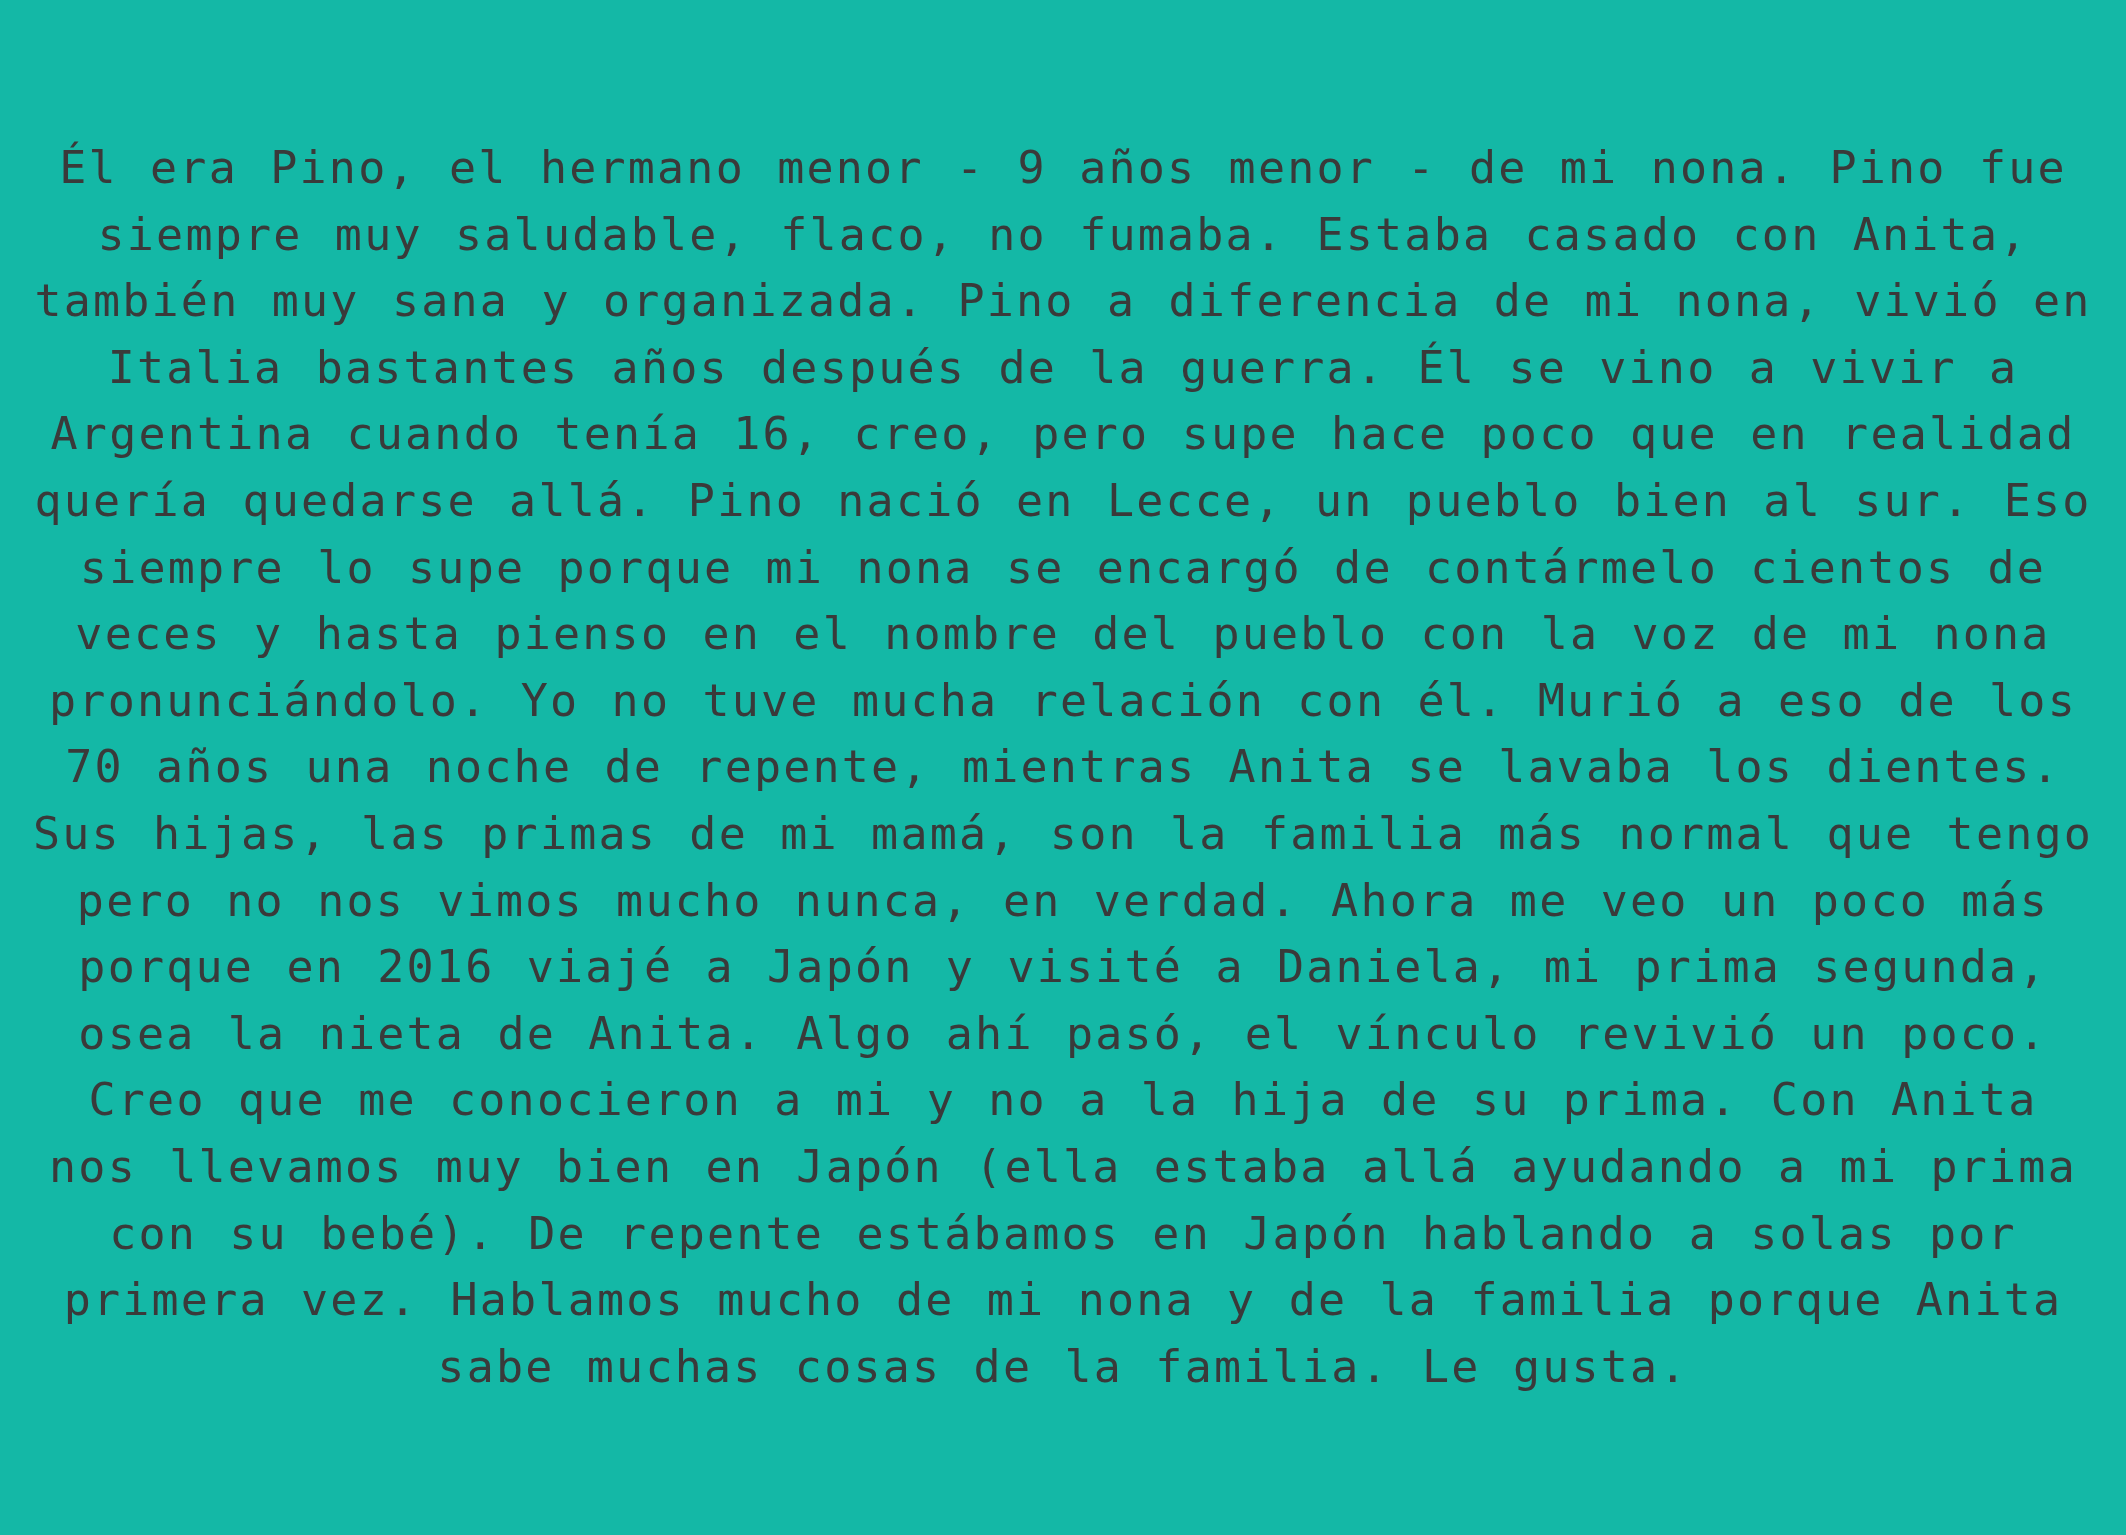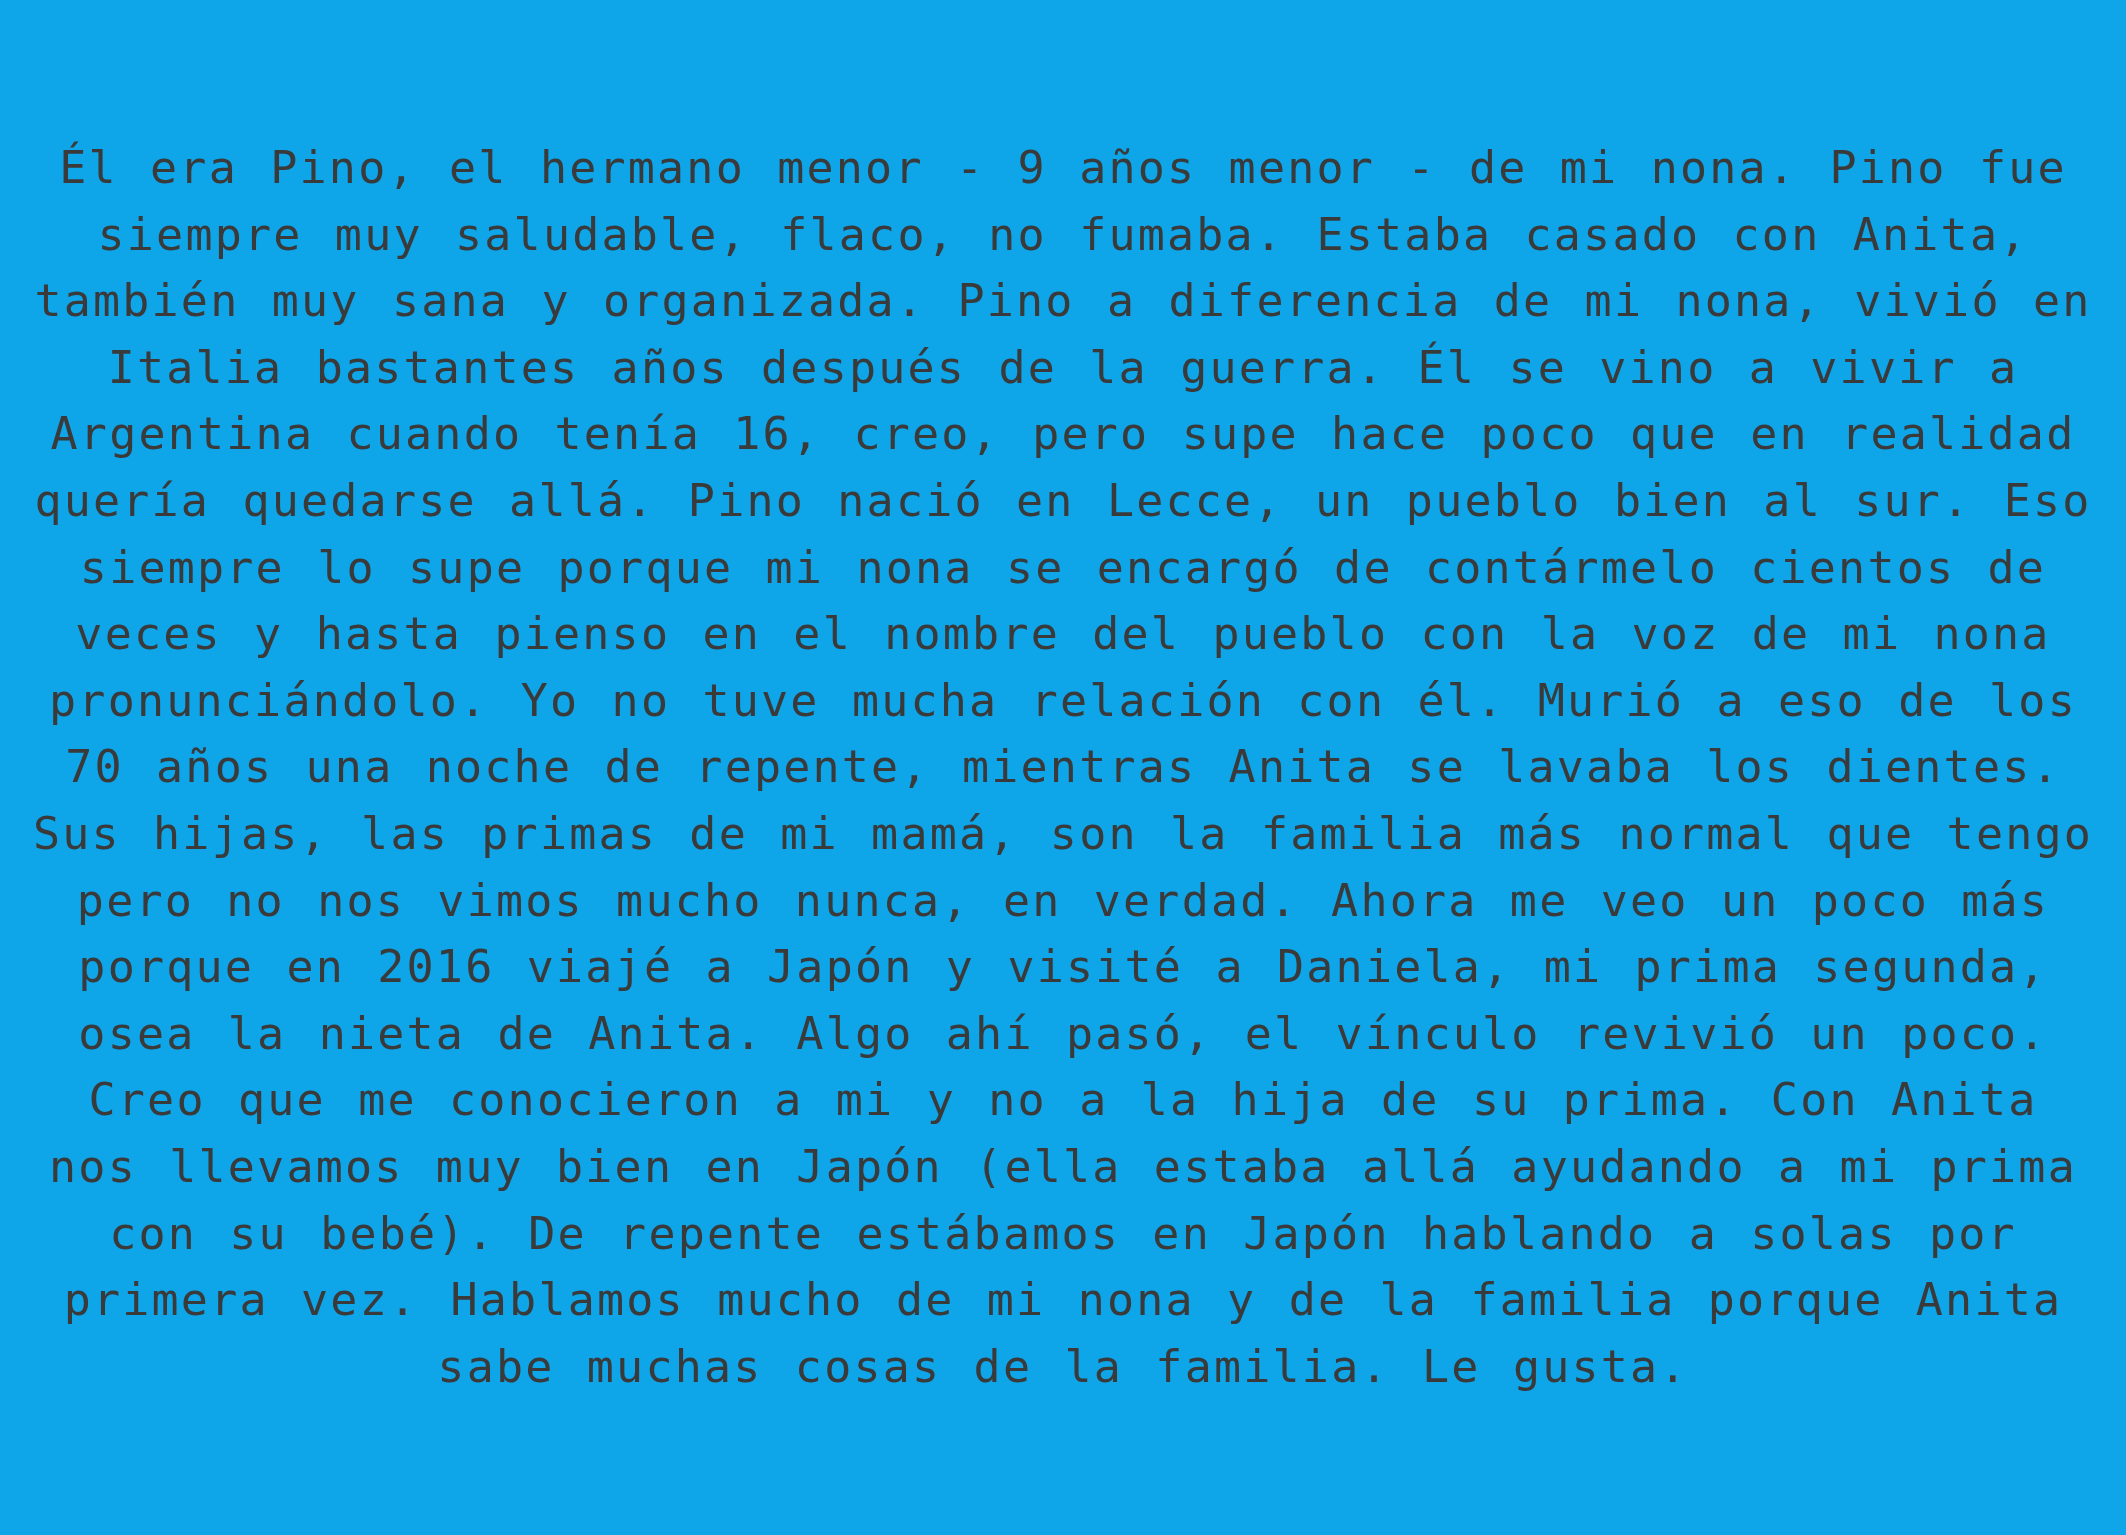--- a/index.html
+++ b/index.html
@@ -9,21 +9,21 @@
   }
   body {
     width: 2126px;
     height: 1535px;
     font-family: "DejaVu Sans Mono", monospace;
   }
   .page {
     box-sizing: border-box;
     width: 2126px;
     height: 1535px;
-    background: #0ea5e9;
+    background: #14b8a6;
     padding: 90px 30px 40px 30px;
     display: block;
   }
   .body-text {
     color: #3a3a3a;
     font-family: "DejaVu Sans Mono", monospace;
     font-size: 45px;
     line-height: 1.48;
     letter-spacing: 2.2px;
     text-align: center;

